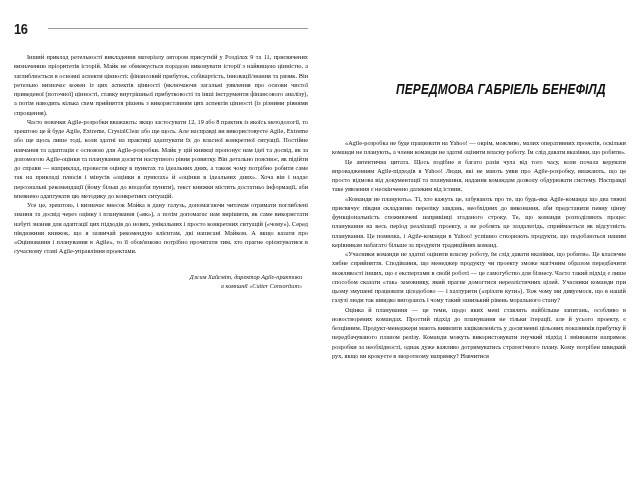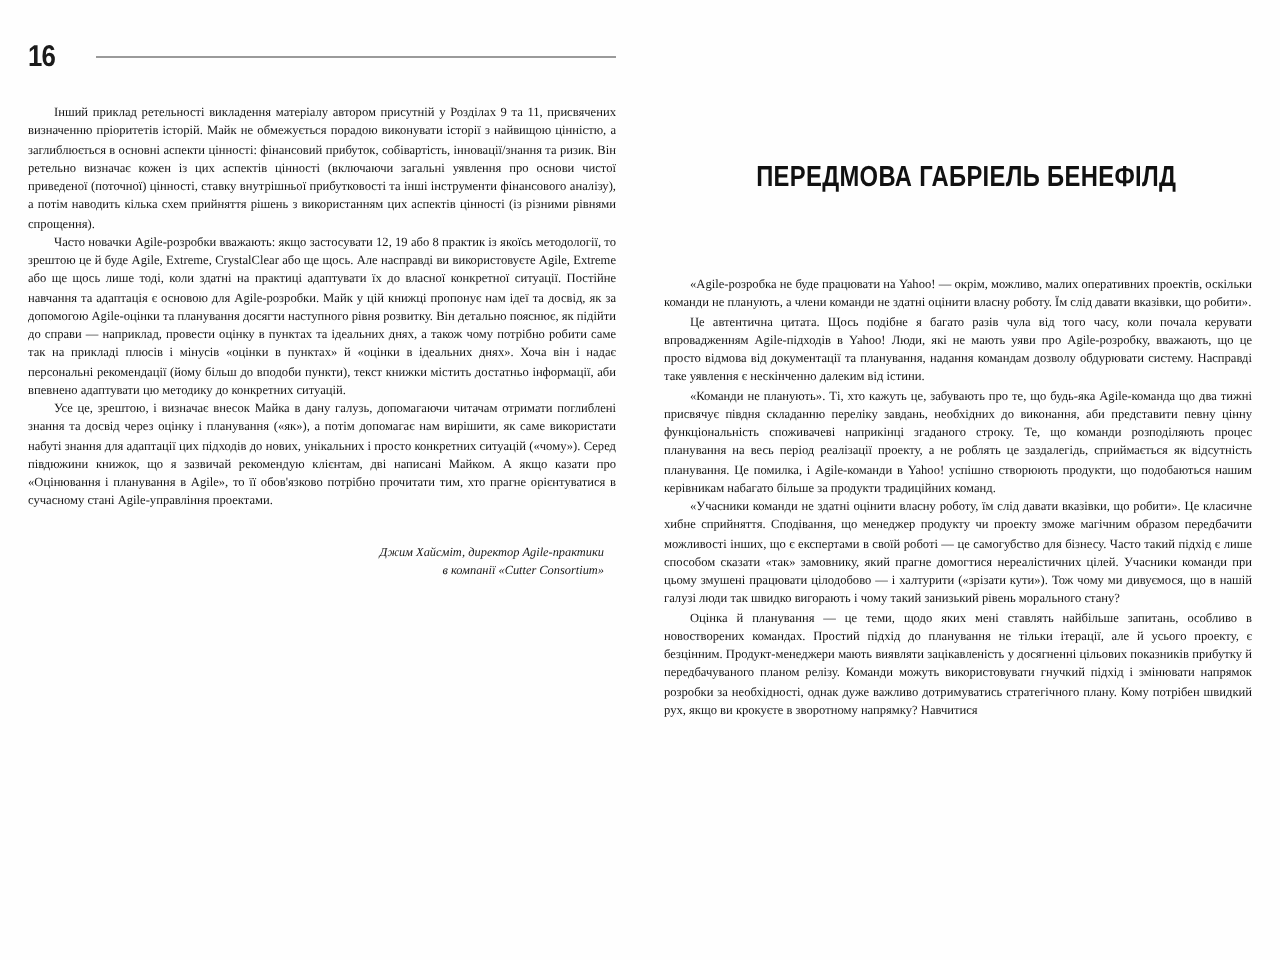--- a/index.html
+++ b/index.html
@@ -89,22 +89,23 @@
     width: 320px;
     height: 480px;
     box-sizing: border-box;
     padding: 18px 14px 10px 12px;
     background: #fefefe;
   }
 
   .chapter-head {
     margin-top: 62px;
     margin-bottom: 40px;
-    text-align: left;
+    text-align: center;
     padding-right: 2px;
+    font-style: italic;
   }
   .chapter-title {
     font-family: "Liberation Sans", "DejaVu Sans", sans-serif;
     font-weight: 700;
     font-size: 14.5px;
     letter-spacing: 0.2px;
     color: #111111;
     line-height: 1;
     transform: scaleX(0.82);
     transform-origin: right center;

